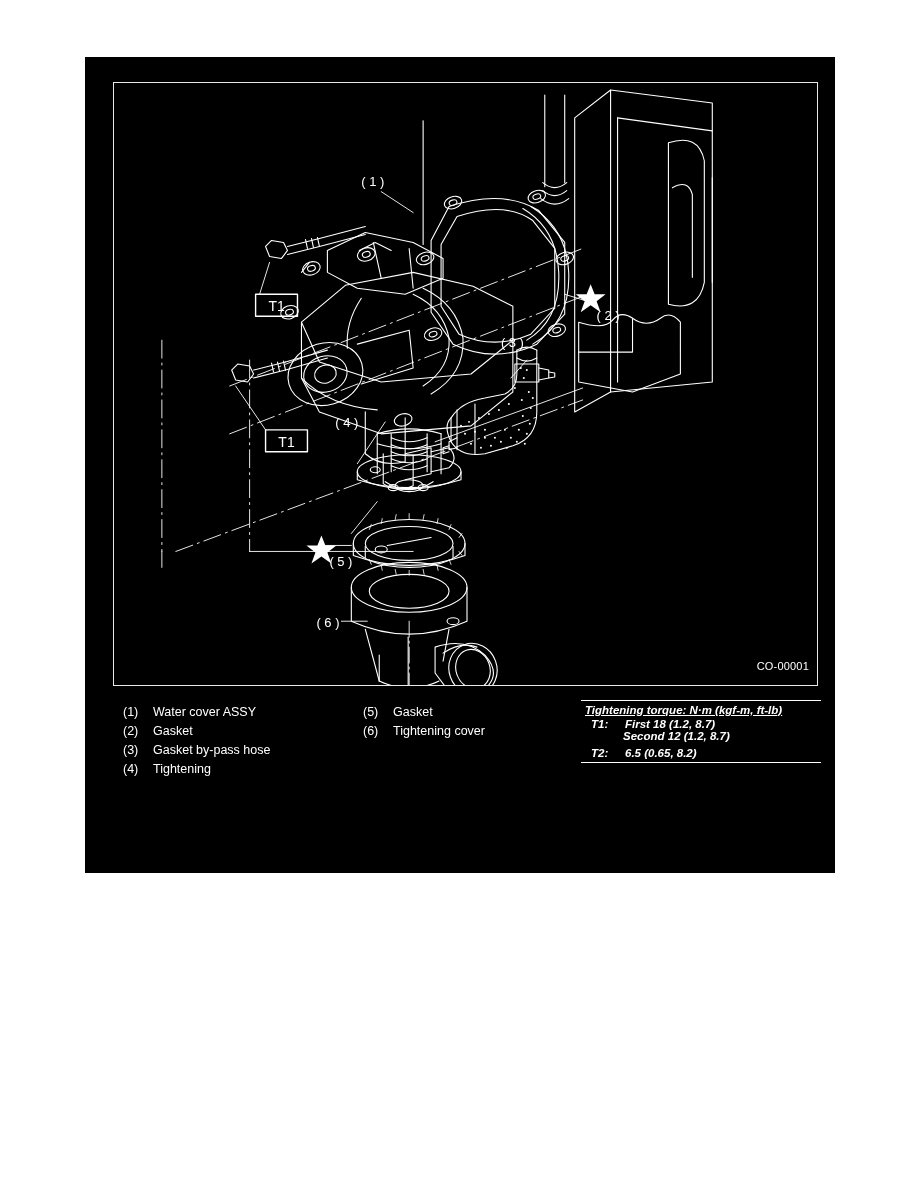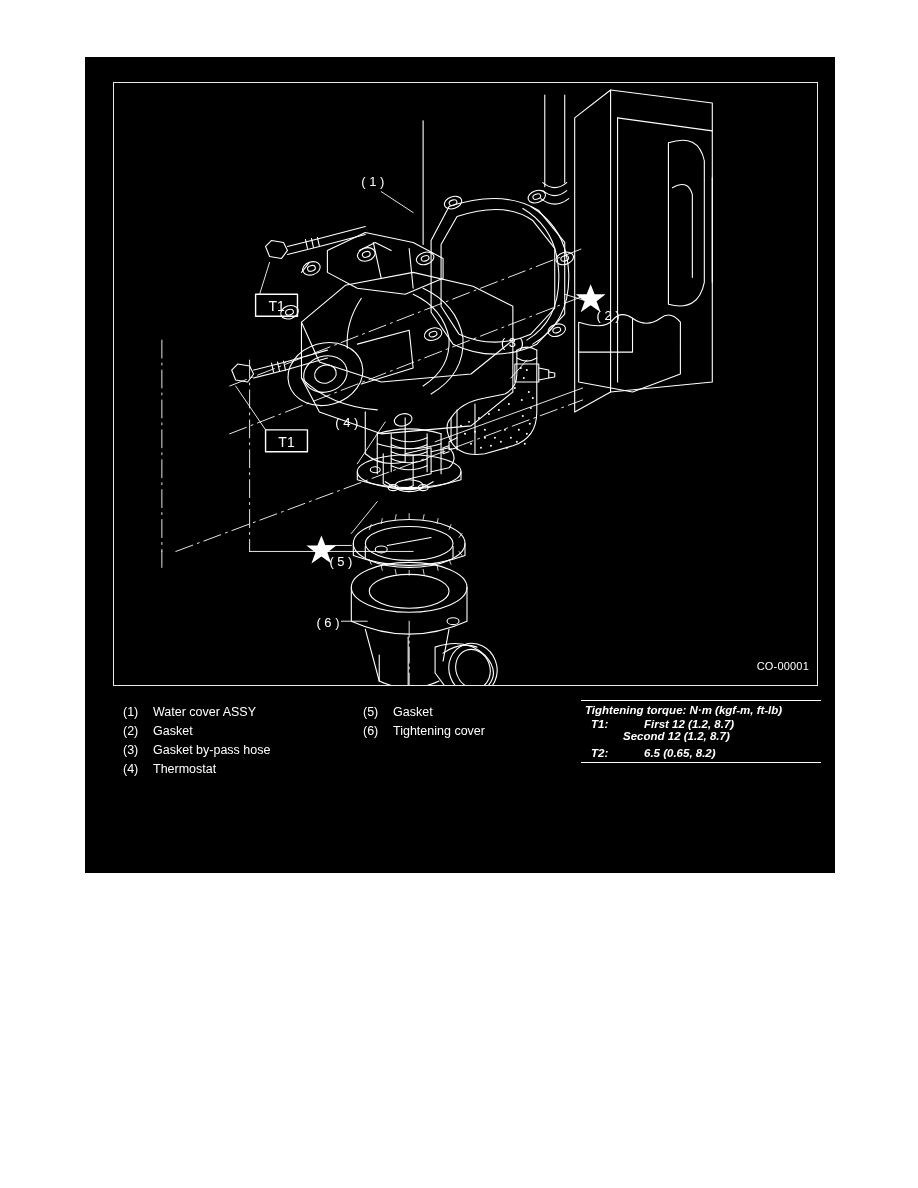--- a/index.html
+++ b/index.html
@@ -99,27 +99,27 @@
     background: #ffffff;
     width: 100%;
   }
   #torque .rule.bottom { margin-top: 3px; }
   .torque-title {
     font-size: 11.5px;
     font-style: italic;
     font-weight: bold;
     padding: 3px 0 2px 4px;
     white-space: nowrap;
+    text-decoration: underline;
   }
   .torque-row {
     display: flex;
     align-items: flex-end;
     white-space: nowrap;
     padding-left: 10px;
-    gap: 19px;
   }
   .torque-key {
     width: 34px;
     font-size: 11.5px;
     font-style: italic;
     font-weight: bold;
   }
   .torque-val {
     font-size: 11.5px;
     font-style: italic;
@@ -443,41 +443,41 @@
         <div class="legend-row">
           <span class="legend-num">(2)</span>
           <span class="legend-label">Gasket</span>
         </div>
         <div class="legend-row">
           <span class="legend-num">(3)</span>
           <span class="legend-label">Gasket by-pass hose</span>
         </div>
         <div class="legend-row">
           <span class="legend-num">(4)</span>
-          <span class="legend-label">Thermostat</span>
+          <span class="legend-label">Tightening</span>
         </div>
       </div>
       <div class="legend-col right">
         <div class="legend-row">
           <span class="legend-num">(5)</span>
           <span class="legend-label">Gasket</span>
         </div>
         <div class="legend-row">
           <span class="legend-num">(6)</span>
           <span class="legend-label">Tightening cover</span>
         </div>
       </div>
     </div>
 
     <div id="torque">
       <div class="rule"></div>
       <div class="torque-title">Tightening torque: N·m (kgf-m,  ft-lb)</div>
       <div class="torque-row">
         <span class="torque-key">T1:</span>
-        <span class="torque-val">First 12 (1.2, 8.7)</span>
+        <span class="torque-val">First 18 (1.2, 8.7)</span>
       </div>
       <div class="torque-row">
         <span class="torque-val indent">Second 12 (1.2, 8.7)</span>
       </div>
       <div class="torque-spacer"></div>
       <div class="torque-row">
         <span class="torque-key">T2:</span>
         <span class="torque-val">6.5 (0.65, 8.2)</span>
       </div>
       <div class="rule bottom"></div>

